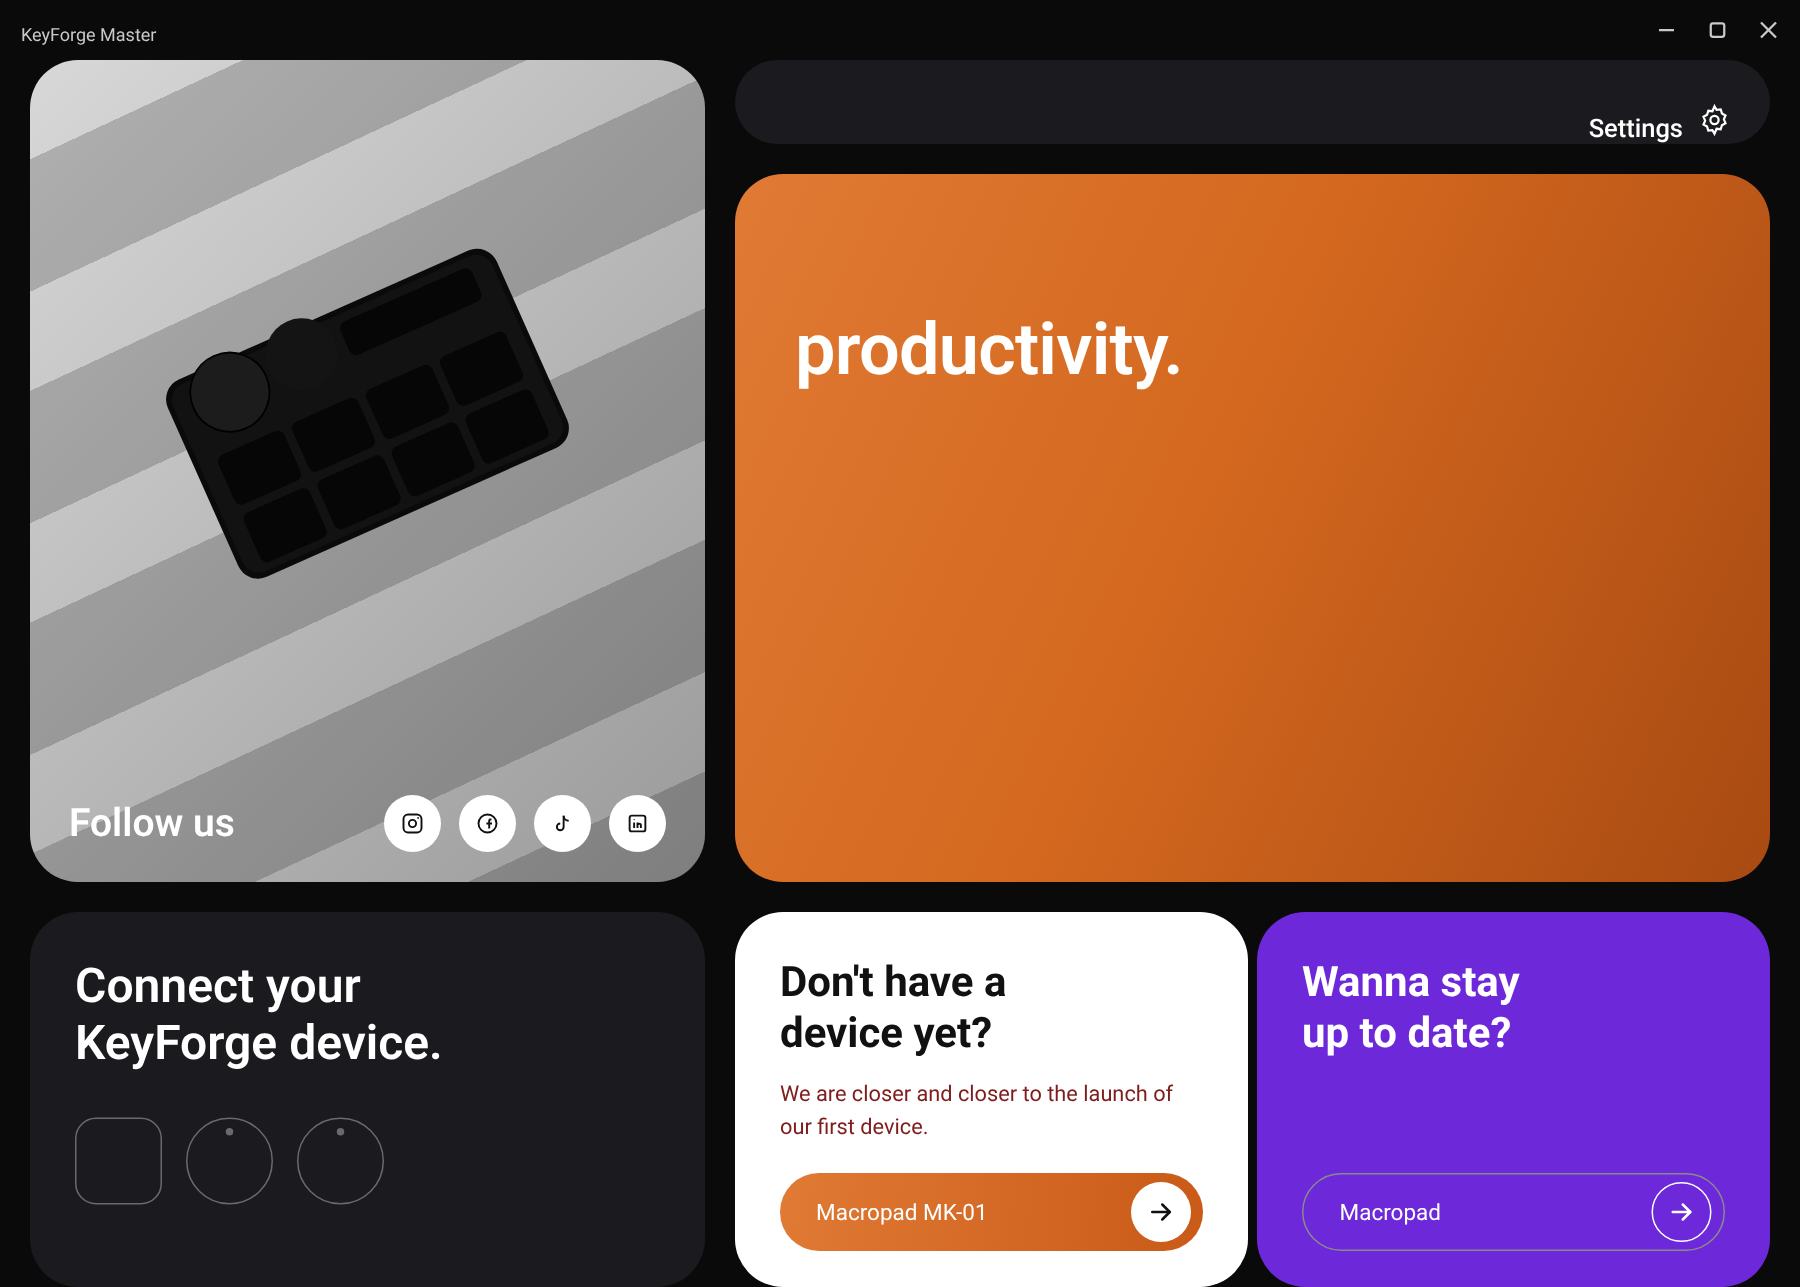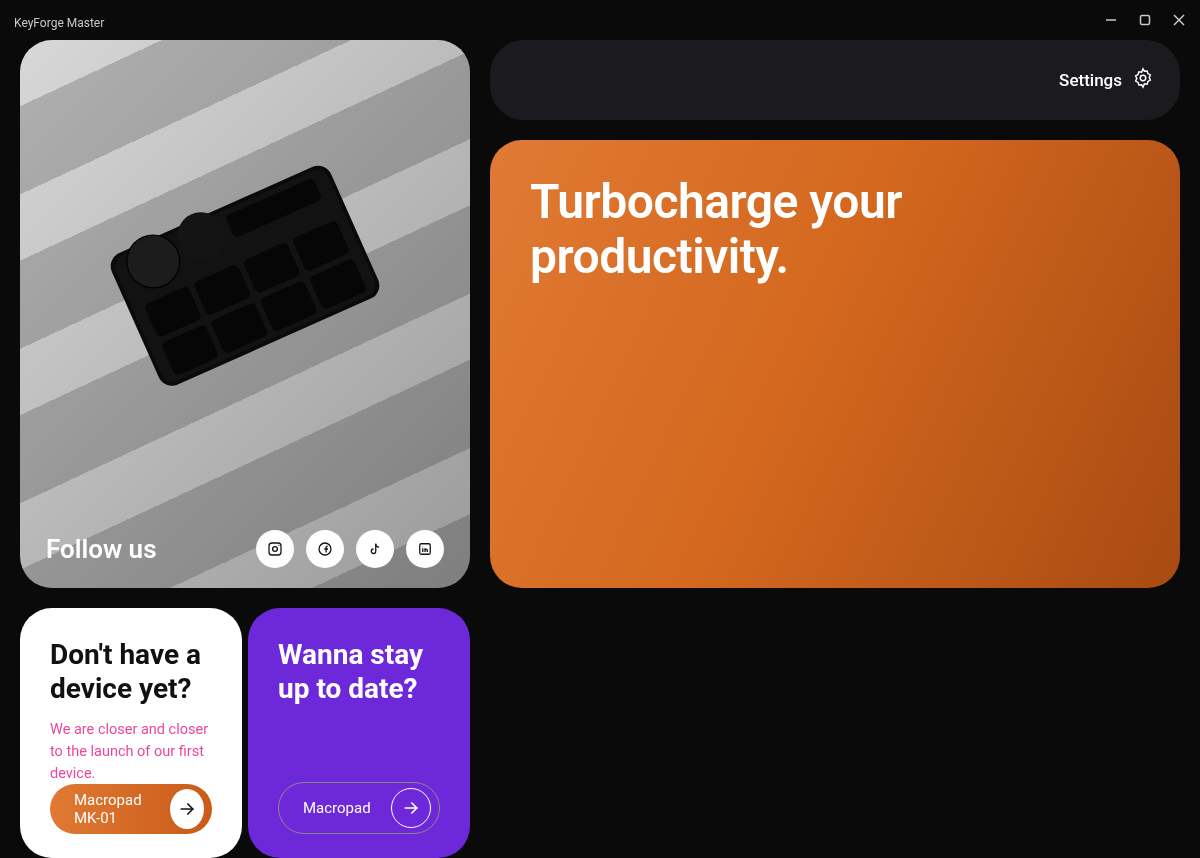--- a/index.html
+++ b/index.html
@@ -49,22 +49,22 @@
   .social-btn {
     width:38px; height:38px; border-radius:50%;
     background:#fff; color:#111;
     display:flex; align-items:center; justify-content:center;
     cursor:pointer;
   }
   .social-btn svg { width:18px; height:18px; stroke:#111; fill:none; stroke-width:1.7; }
   
   .right-col { display:flex; flex-direction:column; gap:20px; }
   .settings-bar {
-    height:80px; background:#1b1b1f; border-radius:34px;
-    display:flex; align-items:center; justify-content:flex-end;
+    height:56px; background:#1b1b1f; border-radius:34px;
+    display:flex; align-items:flex-end; justify-content:flex-end;
     padding: 0 26px; gap:10px;
   }
   .settings-bar span { font-size:17px; font-weight:500; }
   .hero-card {
     flex:1;
     background: linear-gradient(115deg,#e07a34 0%, #d4681f 45%, #a84a12 100%);
     padding: 34px 40px;
   }
   .hero-card h1 { font-size:48px; font-weight:600; line-height:1.15; letter-spacing:-0.5px; }
   
@@ -85,21 +85,21 @@
   .slot-dial::after {
     content:''; position:absolute; top:6px; left:50%; transform:translateX(-50%);
     width:5px; height:5px; border-radius:50%; background:#6a6a6a;
   }
   
   .bottom-right {
     display:grid; grid-template-columns: 1fr 1fr; gap:6px;
   }
   .device-promo { background:#fff; color:#111; padding:30px 30px 24px; display:flex; flex-direction:column; }
   .device-promo h2 { font-size:28px; font-weight:700; line-height:1.2; margin-bottom:14px; }
-  .device-promo p { font-size:14.5px; color:#ec4899; line-height:1.5; }
+  .device-promo p { font-size:14.5px; color:#7f1d1d; line-height:1.5; }
   .pill-btn {
     margin-top:auto;
     height:52px; border-radius:26px;
     display:flex; align-items:center; justify-content:space-between;
     padding: 0 8px 0 24px;
     font-size:15px; font-weight:400; cursor:pointer;
   }
   .pill-orange { background: linear-gradient(95deg,#e07a34,#c95a17); color:#fff; }
   .pill-outline { border:1.5px solid #8a8a8a; color:#fff; }
   .arrow-circ {
@@ -204,26 +204,37 @@
       <span>Settings</span>
       <span>
         <svg width="22" height="22" viewBox="0 0 24 24" fill="none" stroke="#fff" stroke-width="1.6">
           <circle cx="12" cy="12" r="3"></circle>
           <path d="M12 2l1.5 2.6 3-0.3 0.9 2.9 2.6 1.5-1.2 2.8 1.2 2.8-2.6 1.5-0.9 2.9-3-0.3L12 22l-1.5-2.6-3 0.3-0.9-2.9L4 15.3l1.2-2.8L4 9.7l2.6-1.5 0.9-2.9 3 0.3z"></path>
         </svg>
       </span>
     </div>
     <div class="card hero-card">
       <h1>
-        <span>Turbocharge your</span><br>
+        <br>
         <span>productivity.</span>
       </h1>
     </div>
   </div>
 
+  <div class="card connect-card">
+    <h2>
+      <span>Connect your</span><br>
+      <span>KeyForge device.</span>
+    </h2>
+    <div class="device-slots">
+      <div class="slot-square"></div>
+      <div class="slot-dial"></div>
+      <div class="slot-dial"></div>
+    </div>
+  </div>
 
   <div class="bottom-right">
     <div class="card device-promo">
       <h2>
         <span>Don't have a</span><br>
         <span>device yet?</span>
       </h2>
       <p>We are closer and closer to the launch of our first device.</p>
       <div class="pill-btn pill-orange">
         <span>Macropad MK-01</span>

